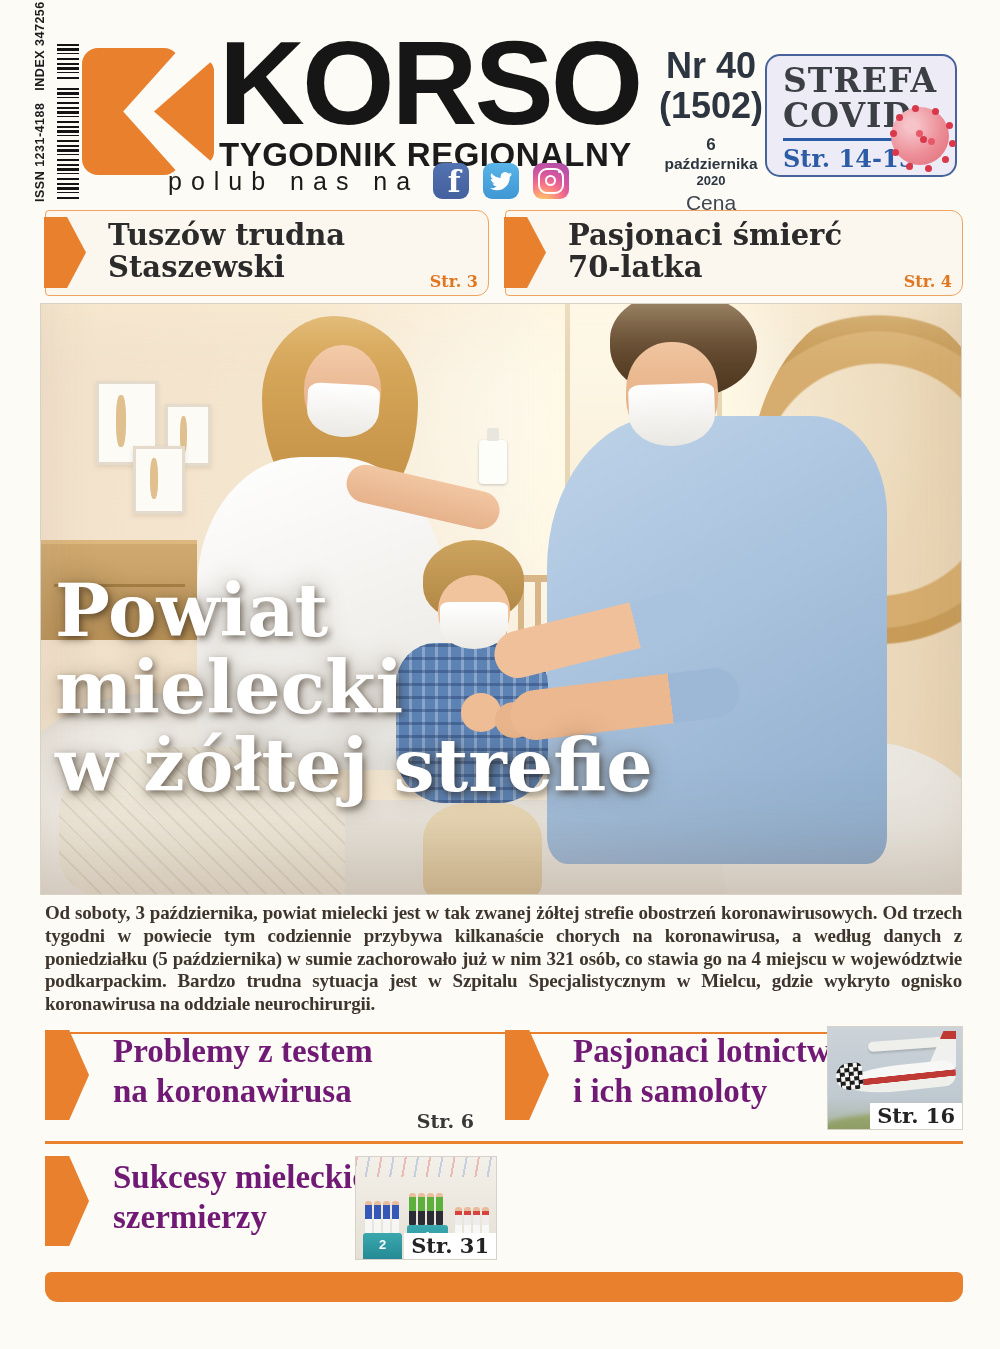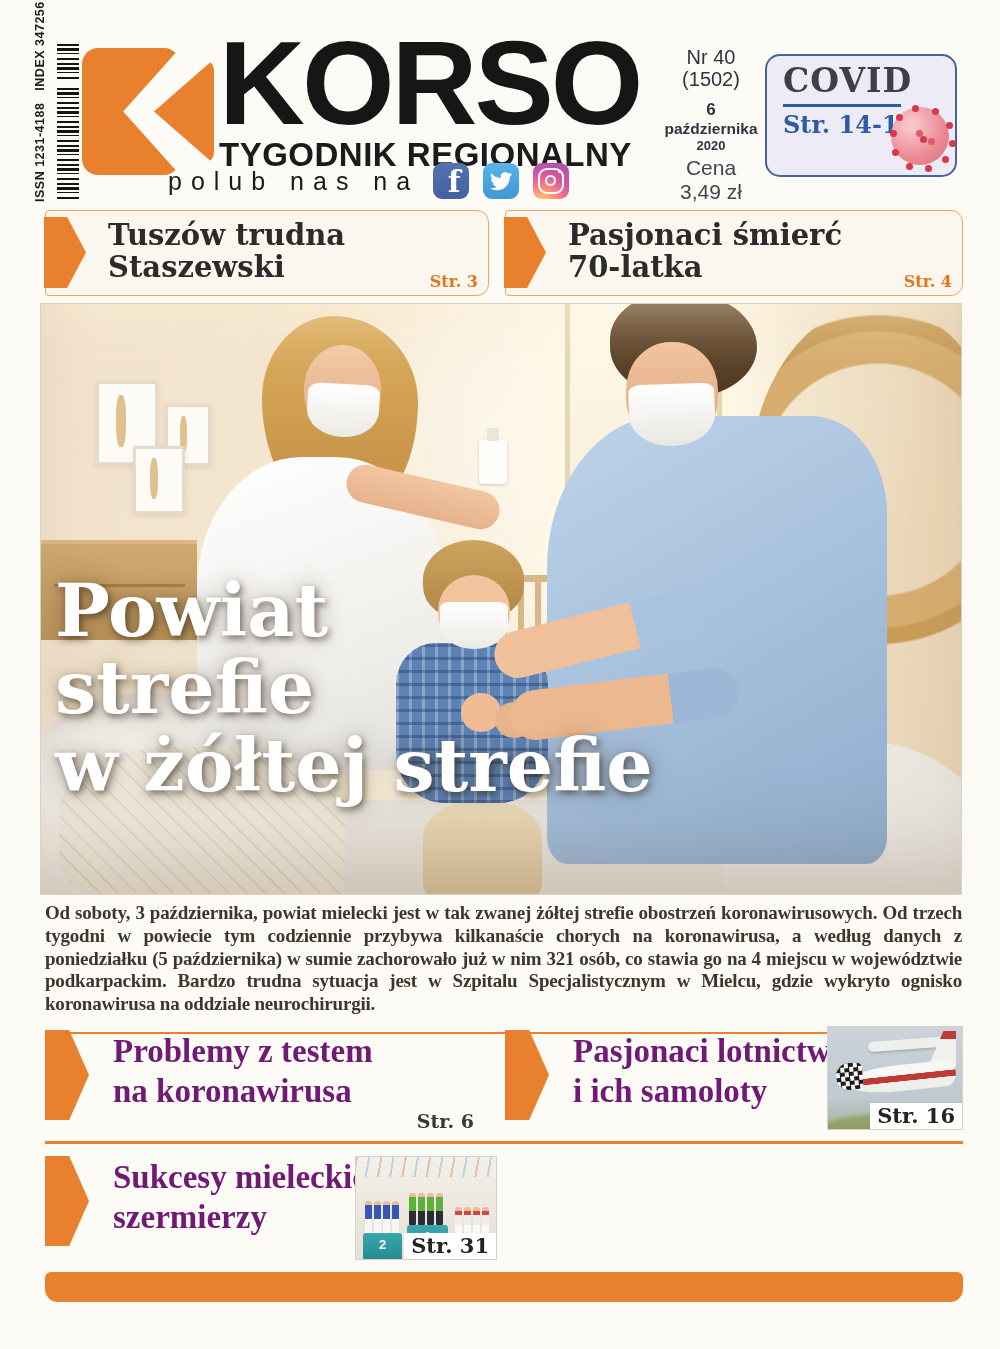--- a/index.html
+++ b/index.html
@@ -32,21 +32,21 @@
   .fb { background:linear-gradient(#5372b1,#44609e); }
   .fb span { position:absolute; left:0; right:-6px; top:1px; bottom:0; color:#fff; font:bold 30px/36px "DejaVu Serif", serif; text-align:center; }
   .tw { background:linear-gradient(#59b4e8,#3f97d4); }
   .tw svg { position:absolute; inset:6px; }
   .ig { background:radial-gradient(circle at 28% 112%,#fdc468 8%,#f7708a 42%,#d6569d 62%,#b14fa9 90%); }
   .ig i { position:absolute; inset:5px; border:2.5px solid #fff; border-radius:9px; }
   .ig b { position:absolute; left:50%; top:50%; width:11px; height:11px; margin:-6.5px 0 0 -6.5px; border:2.5px solid #fff; border-radius:50%; }
   .ig u { position:absolute; right:8px; top:7px; width:3px; height:3px; background:#fff; border-radius:50%; }
 
   .issue-block { position:absolute; left:652px; top:46px; width:118px; text-align:center; color:#2c3540; }
-  .issue-nr, .issue-nr2 { font-size:20px; font-weight:normal; line-height:1.1;text-align:center; }
+  .issue-nr, .issue-nr2 { font-size:36px; font-weight:bold; line-height:1.1;text-align:center; }
   .issue-day { font-size:17px; font-weight:bold; margin-top:10px; }
   .issue-month { font-size:15.5px; font-weight:bold; }
   .issue-year { font-size:13px; font-weight:bold; }
   .issue-cena { font-size:21px; color:#3f4650; margin-top:3px; }
   .issue-price { font-size:21px; color:#3f4650; }
 
   .covid-box { position:absolute; left:765px; top:54px; width:192px; height:123px; background:#edebf5;
                border:2.5px solid #47639c; border-radius:15px; padding:8px 0 0 16px; }
   .covid-t { font:bold 33px/1.05 "DejaVu Serif", serif; color:#3c4045; letter-spacing:1px; }
   .covid-line { width:118px; height:3px; background:#2d5ca6; margin:5px 0 3px; }
@@ -227,20 +227,21 @@
     <div class="issue-nr">Nr 40</div>
     <div class="issue-nr2">(1502)</div>
     <div class="issue-day">6</div>
     <div class="issue-month">października</div>
     <div class="issue-year">2020</div>
     <div class="issue-cena">Cena</div>
     <div class="issue-price">3,49 zł</div>
   </div>
 
   <div class="covid-box">
+    <div class="covid-t">STREFA</div>
     <div class="covid-t">COVID</div>
     <div class="covid-line"></div>
     <div class="covid-ref">Str. 14-15</div>
     <div class="virus">
         <i></i>
       </div>
   </div>
 
   <div class="tbox tbox1">
     <div class="chev"></div>
@@ -295,21 +296,21 @@
     <div class="boy-hair"></div>
     <div class="boy-face"></div>
     <div class="boy-mask"></div>
     <div class="boy-hand1"></div>
     <div class="boy-hand2"></div>
     <div class="dad-arm1"></div>
     <div class="dad-arm2"></div>
     <div class="ph-vignette"></div>
     <div class="hero-headline">
       <span>Powiat</span><br>
-      <span>strefie</span><br>
+      <span>mielecki</span><br>
       <span>w żółtej strefie</span>
     </div>
   </div>
 
   <div class="lead-wrap">
     <p class="lead-text">Od soboty, 3 października, powiat mielecki jest w tak zwanej żółtej strefie obostrzeń koronawirusowych. Od trzech tygodni w powiecie tym codziennie przybywa kilkanaście chorych na koronawirusa, a według danych z poniedziałku (5 października) w sumie zachorowało już w nim 321 osób, co stawia go na 4 miejscu w województwie podkarpackim. Bardzo trudna sytuacja jest w Szpitalu Specjalistycznym w Mielcu, gdzie wykryto ognisko koronawirusa na oddziale neurochirurgii.</p>
     <div class="lead-rule">
       <div class="ln"></div>
       <span class="lead-ref">Str. 14</span>
       <div class="ln2"></div>

